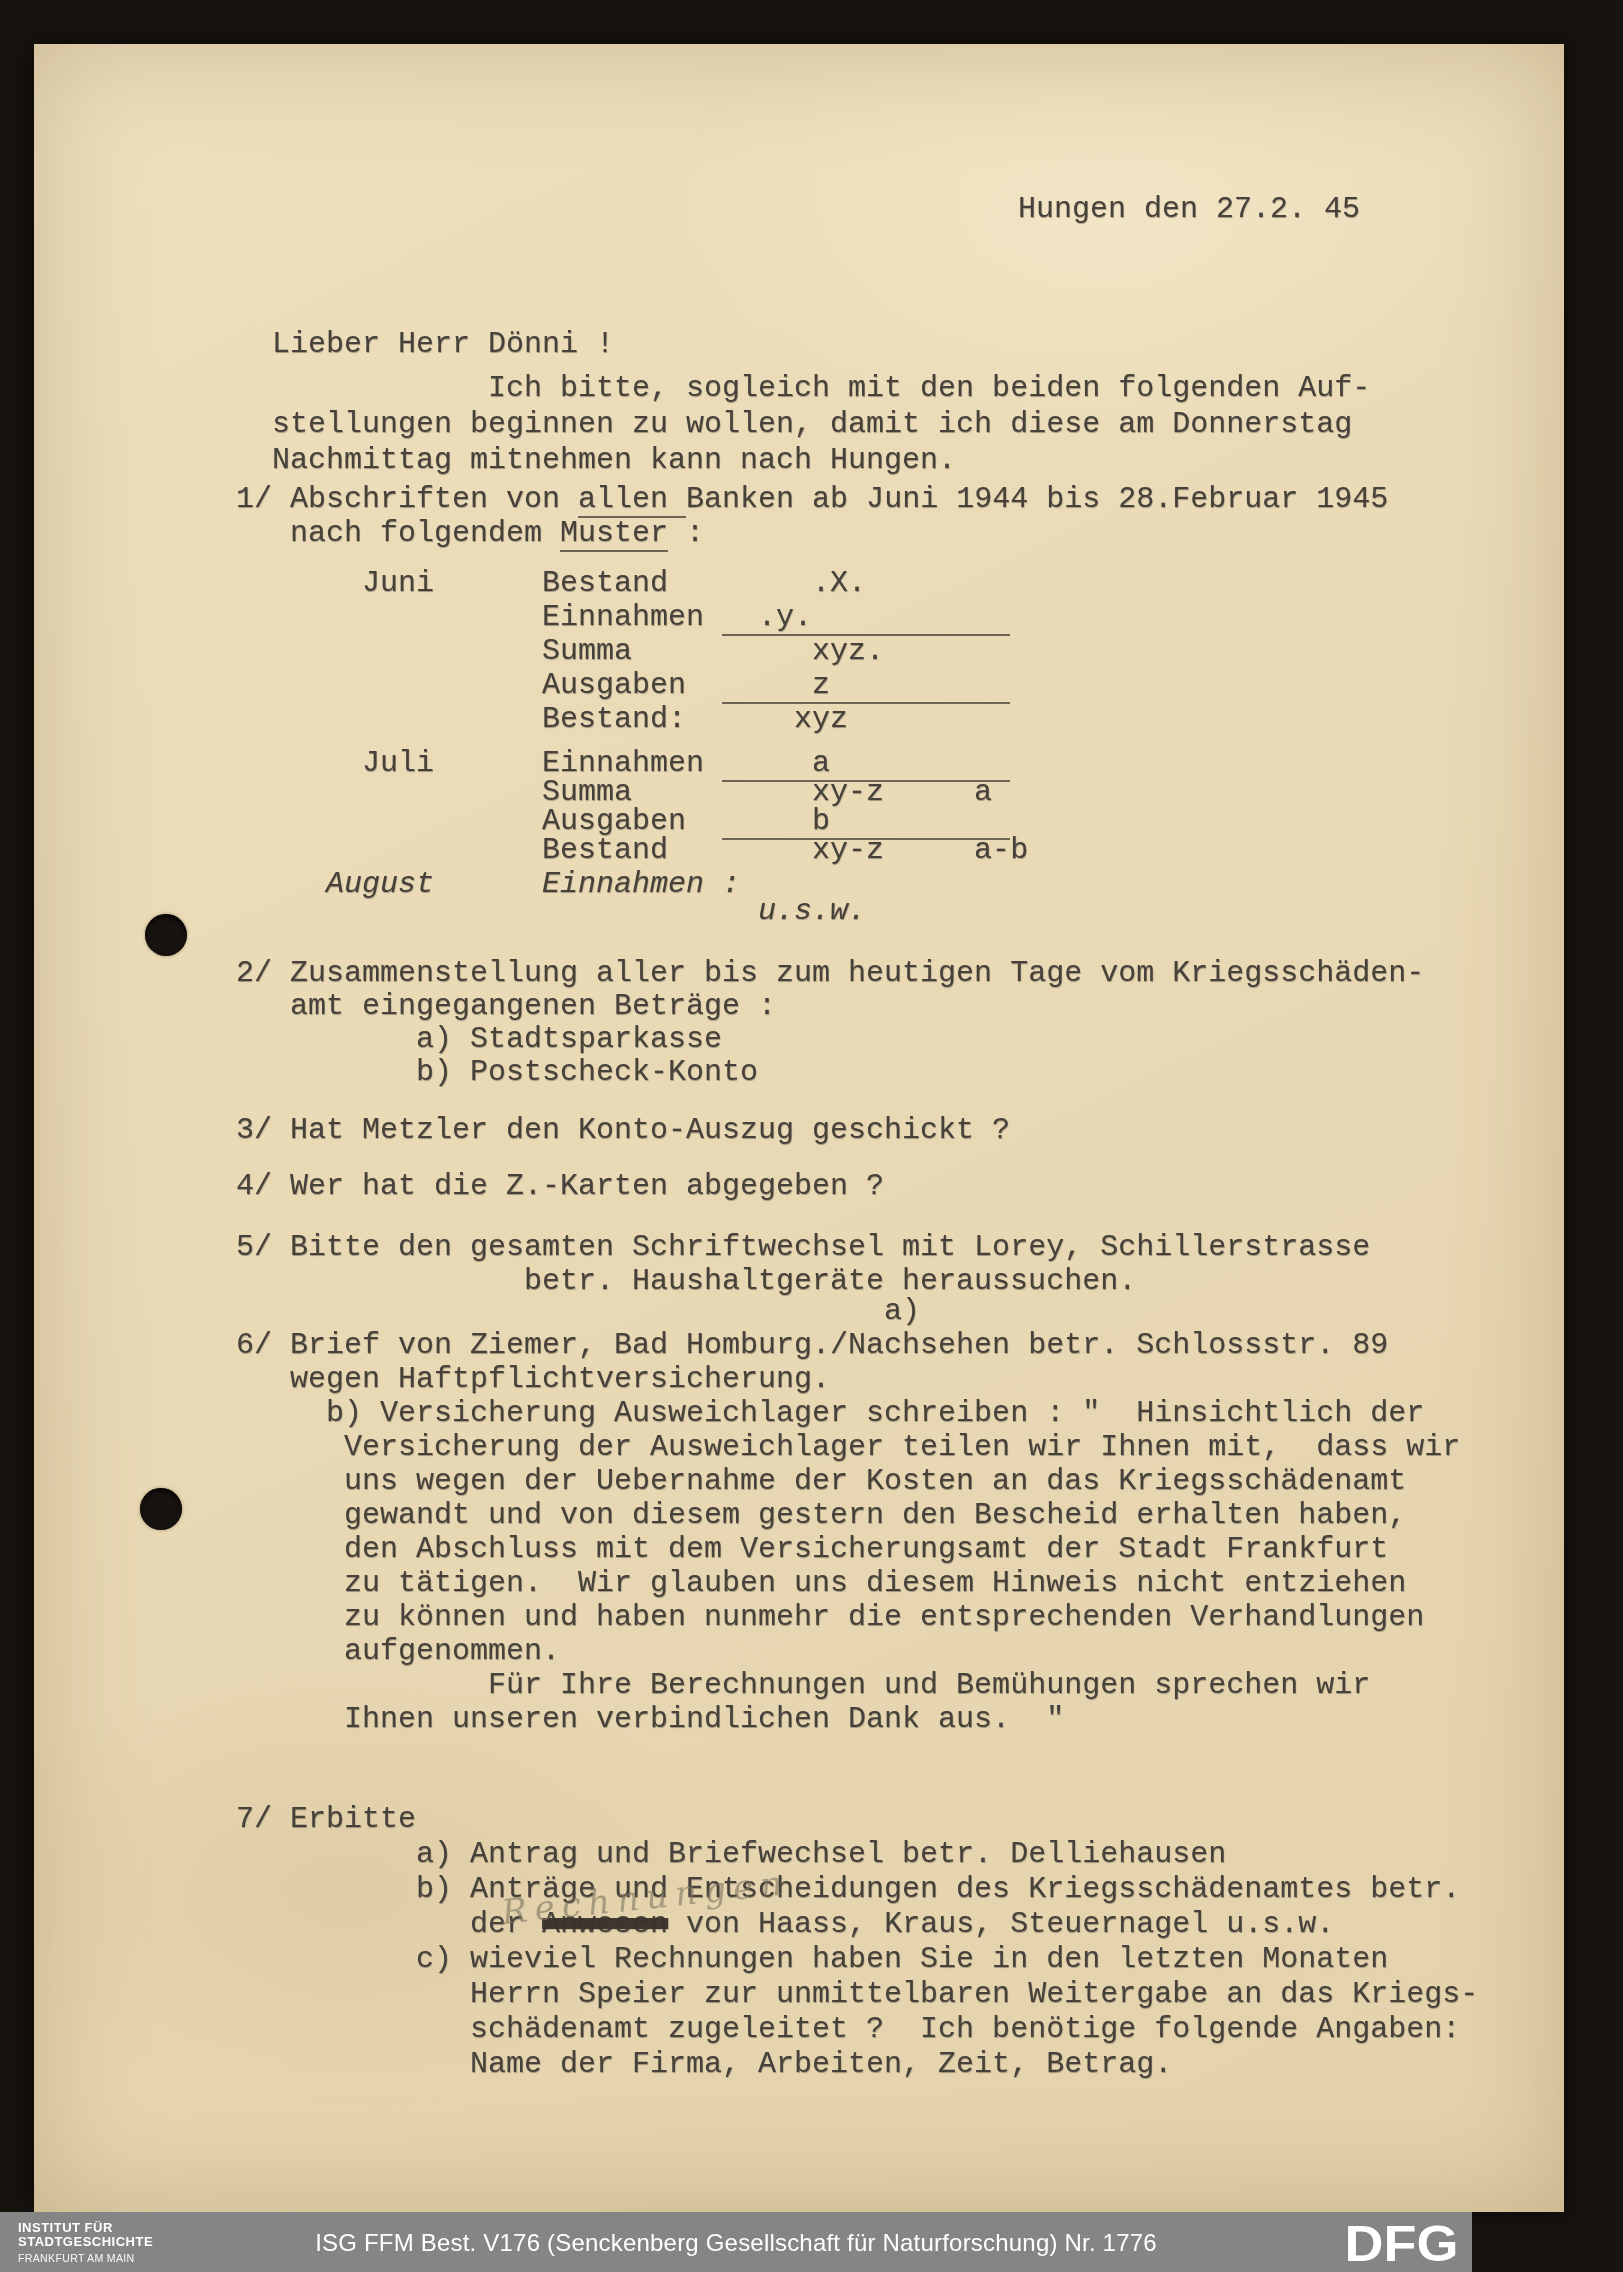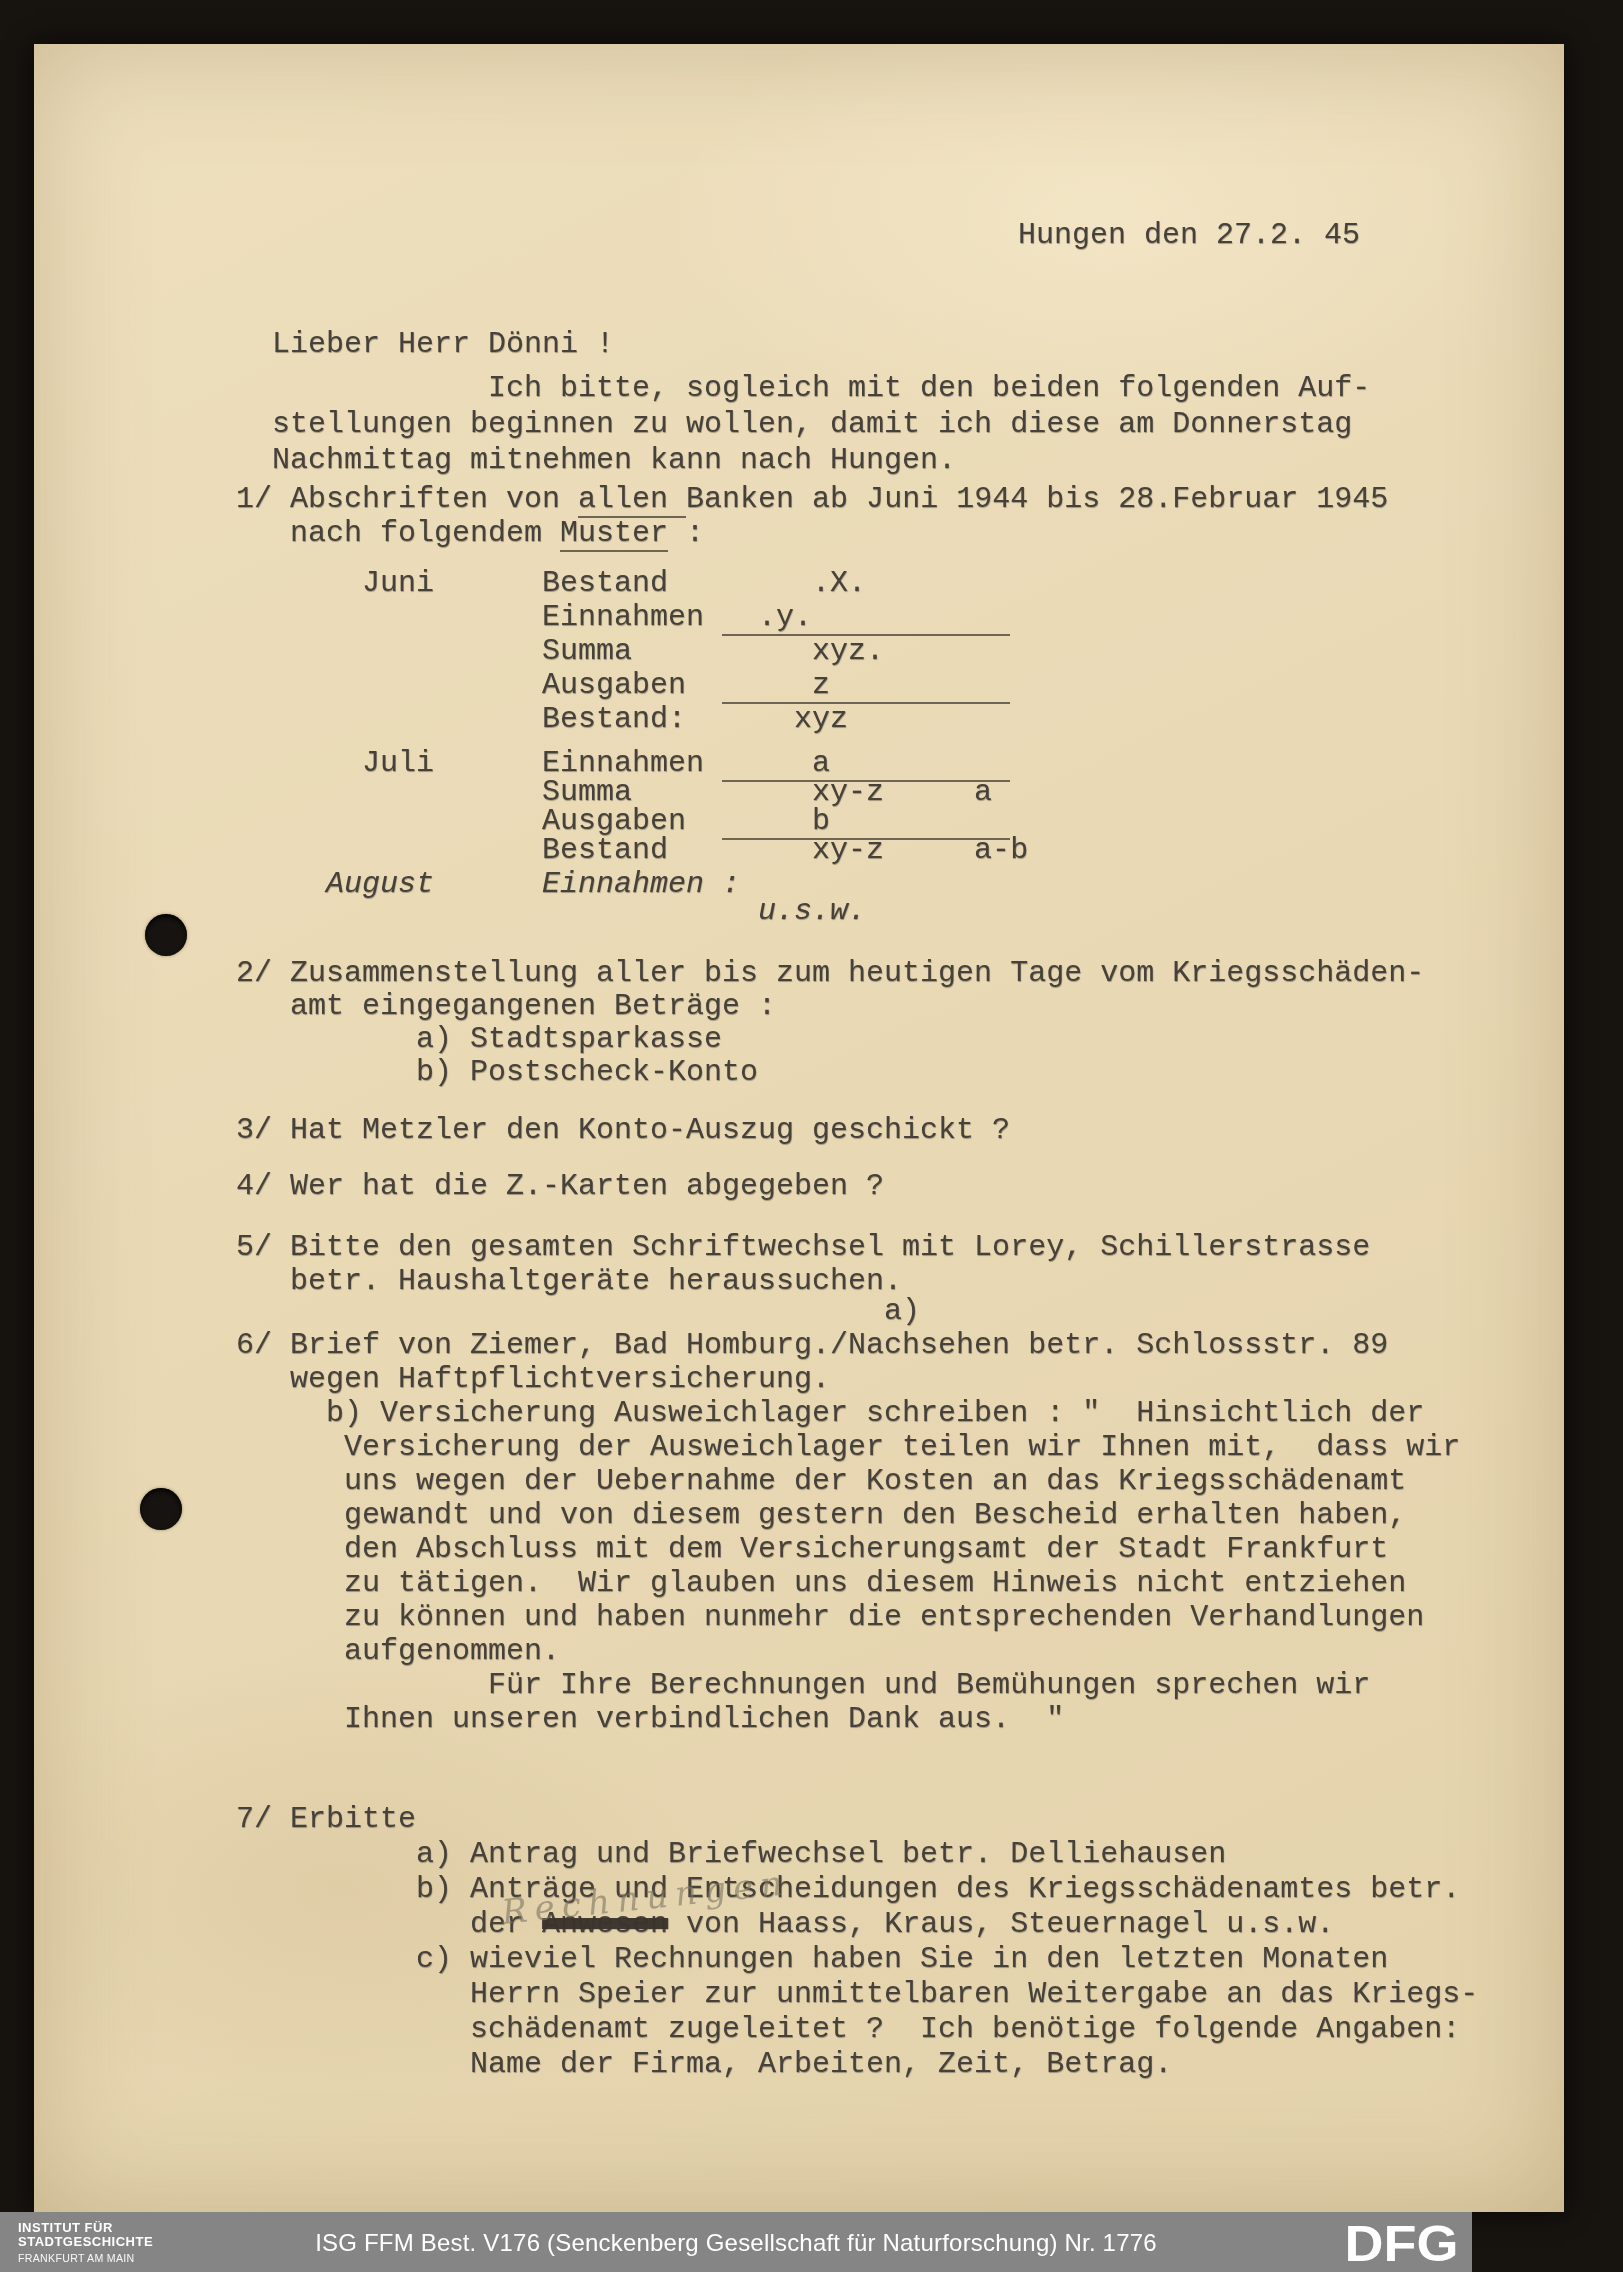--- a/index.html
+++ b/index.html
@@ -25,31 +25,31 @@
     font-size:30px;line-height:34px;
     color:#46413a;
     text-shadow:0.5px 0.5px 0.8px rgba(72,64,54,.45);
   }
   .u{border-bottom:2.4px solid rgba(70,62,52,.75);}
   .strike{
     text-decoration:line-through;
     text-decoration-color:rgba(58,52,44,.95);
     text-decoration-thickness:10.6px;
   }
-  #blk-date{left:984px;top:174px;text-align:center;}
+  #blk-date{left:984px;top:148px;text-align:center;}
   #blk-salutation{top:283px;}
   #blk-intro{top:326px;} #blk-intro .tl{line-height:36px;}
   #blk-item1{top:438px;}
   #blk-table-juni{top:522px;}
   #blk-table-juli{top:705px;} #blk-table-juli .tl{line-height:29px;}
   #blk-table-august{top:827px;font-style:italic;} #blk-table-august .tl{line-height:27px;}
   #blk-item2{top:913px;} #blk-item2 .tl{line-height:33px;}
   #blk-item3{top:1069px;}
   #blk-item4{top:1125px;}
-  #blk-item5{top:1186px;}
+  #blk-item5{top:1186px;text-align:center;}
   #blk-item6{top:1250px;}
   #blk-item7{top:1758px;} #blk-item7 .tl{line-height:35px;}
   
   .pencil{
     position:absolute;left:467px;top:1833px;
     font-family:"DejaVu Serif",serif;font-style:italic;
     font-size:34px;color:rgba(128,119,99,.62);
     letter-spacing:7.3px;transform:rotate(-6deg);
     white-space:pre;
   }

